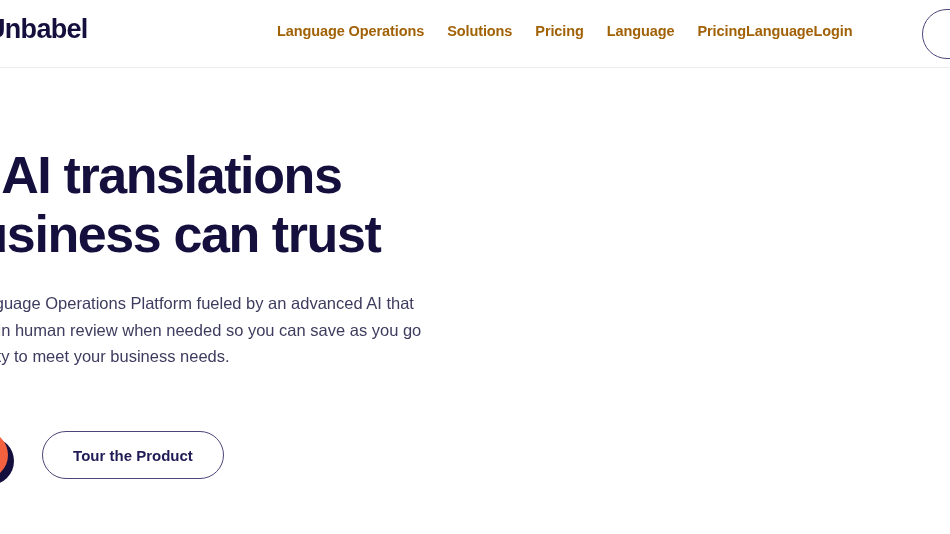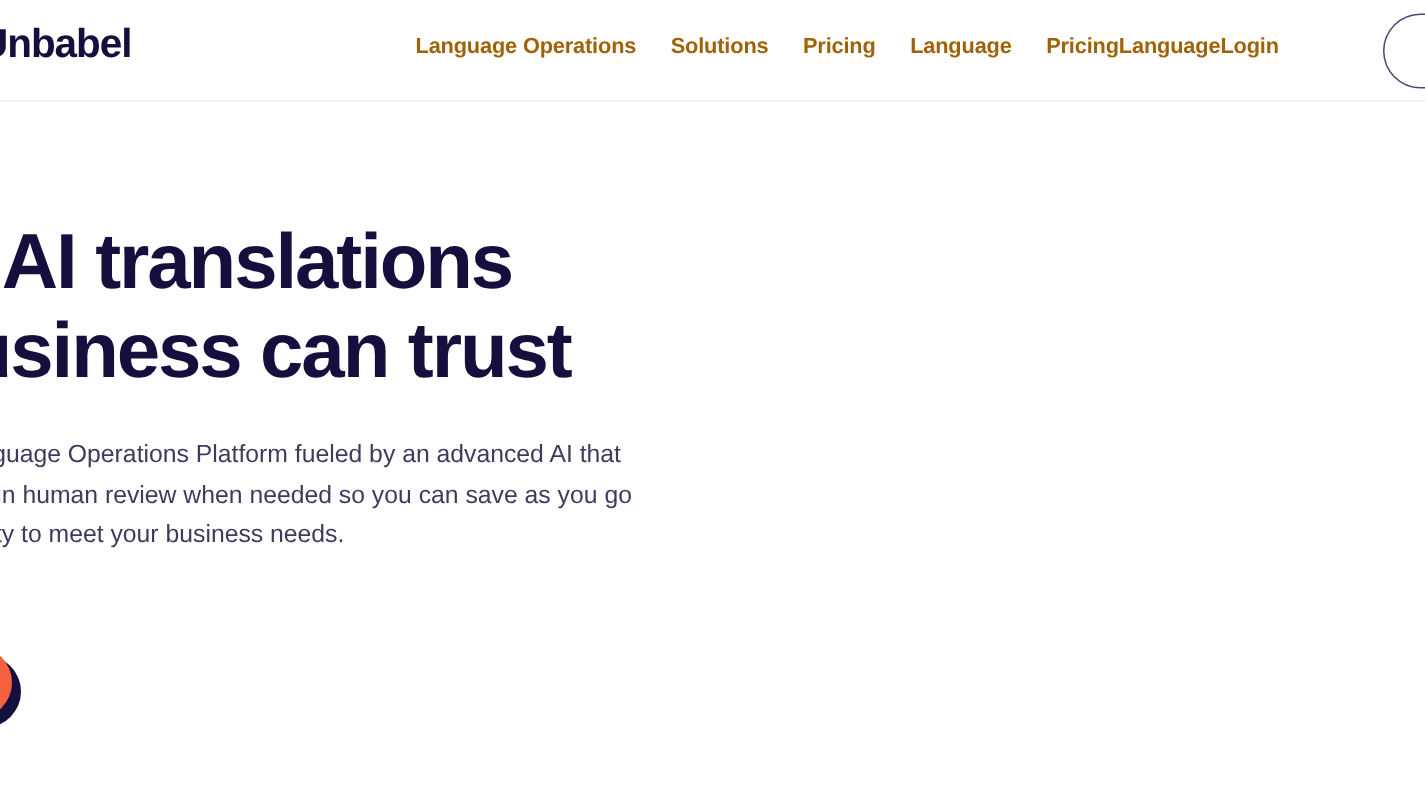--- a/index.html
+++ b/index.html
@@ -218,19 +218,20 @@
 
       <p class="hero-sub">Unbabel is the first Language Operations Platform fueled by an advanced AI that empowers you to bring in human review when needed so you can save as you go and easily uplevel quality to meet your business needs.</p>
 
       <div class="hero-actions">
 
         <div class="btn-primary-wrap">
           <div class="btn-primary-shadow"></div>
           <button class="btn-primary">Talk to an expert</button>
         </div>
 
+        <button class="btn-secondary">Tour the Product</button>
 
       </div>
 
     </div>
   </section>
 
 </div>
 
 </body></html>

